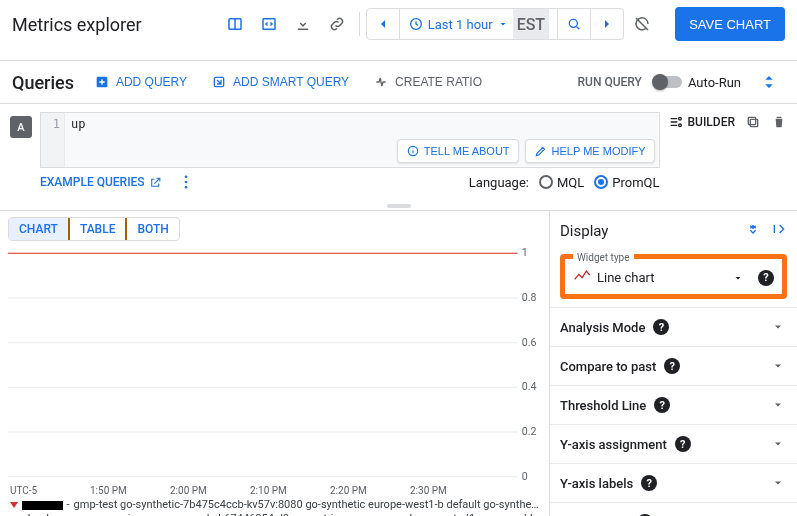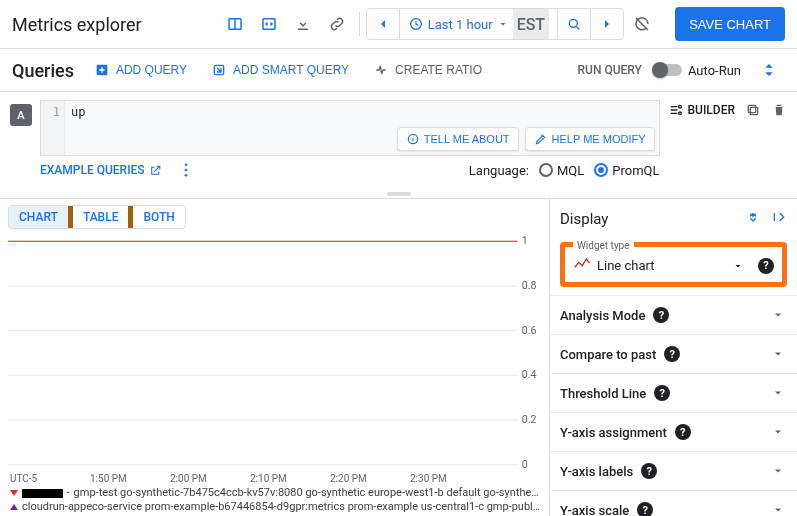--- a/index.html
+++ b/index.html
@@ -15,21 +15,21 @@
   .vsep { width: 1px; height: 24px; background: #dadce0; margin: 0 4px; }
   .time-selector { display: inline-flex; align-items: center; border: 1px solid #dadce0; border-radius: 4px; height: 32px; overflow: hidden; }
   .time-selector .seg { display: inline-flex; align-items: center; padding: 0 8px; height: 100%; border-right: 1px solid #dadce0; color: #1a73e8; cursor: pointer; }
   .time-selector .seg:last-child { border-right: none; }
   .time-selector .seg svg { width: 16px; height: 16px; }
   .time-selector .time-text { font-size: 13px; color: #1a73e8; gap: 4px; }
   .tz-badge { background: #e8eaed; color: #5f6368; font-size: 16px; padding: 16px 4px; border-radius: 2px; font-weight:500; }
   .save-btn { background: #1a73e8; color: #ffffff; border: none; border-radius: 4px; padding: 0 14px; height: 34px; font-size: 13px; font-weight: 500; cursor: pointer; margin-left: 15px; }
 
   
-  .queries-bar { display: flex; align-items: center; justify-content: space-between; border-top: 1px solid #dadce0; border-bottom: 1px solid #dadce0; padding: 8px 12px; height: 44px; }
+  .queries-bar { display: flex; align-items: center; justify-content: space-between; border-top: 1px solid #dadce0; border-bottom: 1px solid #dadce0; padding: 8px 12px; height: 44px; margin-top: 12px; }
   .queries-left { display: flex; align-items: center; gap: 16px; }
   .queries-title { font-size: 18px; font-weight: 500; }
   .pill-btn { display: inline-flex; align-items: center; gap: 6px; border: none; background: none; color: #1a73e8; font-size: 12px; font-weight: 500; cursor: pointer; padding: 4px 4px; }
   .pill-btn.gray { color: #5f6368; }
   .pill-btn svg { width: 16px; height: 16px; }
   .queries-right { display: flex; align-items: center; gap: 12px; }
   .run-query { color: #5f6368; font-size: 12px; font-weight: 500; cursor: pointer; }
   .toggle { display: inline-flex; align-items: center; gap: 6px; }
   .toggle-track { width: 28px; height: 12px; background: #bdc1c6; border-radius: 10px; position: relative; }
   .toggle-thumb { width: 16px; height: 16px; background: #5f6368; border-radius: 50%; position: absolute; top: -2px; left: -2px; box-shadow: 0 1px 2px rgba(0,0,0,.3);}
@@ -60,21 +60,21 @@
   .radio.sel .radio-dot::after { content:""; width:6px;height:6px;background:#1a73e8;border-radius:50%;position:absolute;top:2px;left:2px; }
 
   
   .pane-handle { height: 8px; display:flex; justify-content:center; align-items:center;}
   .pane-handle .grip { width: 24px; height: 4px; background: #dadce0; border-radius: 2px; }
 
   
   .main { display: flex; height: 330px; border-top: 1px solid #dadce0; }
   .chart-pane { flex: 1; padding: 6px 8px 0 8px; position:relative; min-width:0;}
   .view-tabs { border: 1px solid #dadce0; border-radius: 4px; display: inline-flex; overflow: hidden; font-size: 12px; font-weight:500; margin-bottom: 4px;}
-  .view-tabs .tab { padding: 4px 10px; color: #1a73e8; cursor: pointer; border-right: 5px solid #a16207; }
+  .view-tabs .tab { padding: 4px 10px; color: #1a73e8; cursor: pointer; border-right: 2px solid #a16207; }
   .view-tabs .tab:last-child { border-right:none;}
   .view-tabs .tab.active { background: #e8f0fe; }
   .chart-area { position: relative; height: 240px; }
   .chart-svg { width: 100%; height: 100%; }
   .grid-line { stroke: #e8eaed; stroke-width:1;}
   .axis-label { fill: #5f6368; font-size: 10px; }
   .series1 { stroke: #d93025; stroke-width: 1; fill:none;}
   .x-ticks { display:flex; font-size:10px; color:#5f6368; padding-left: 2px; gap: 16px;}
   .x-ticks span { width: 64px;}
   .legend { font-size: 11px; color: #3c4043; padding: 2px 0 0 2px; overflow:hidden;}

